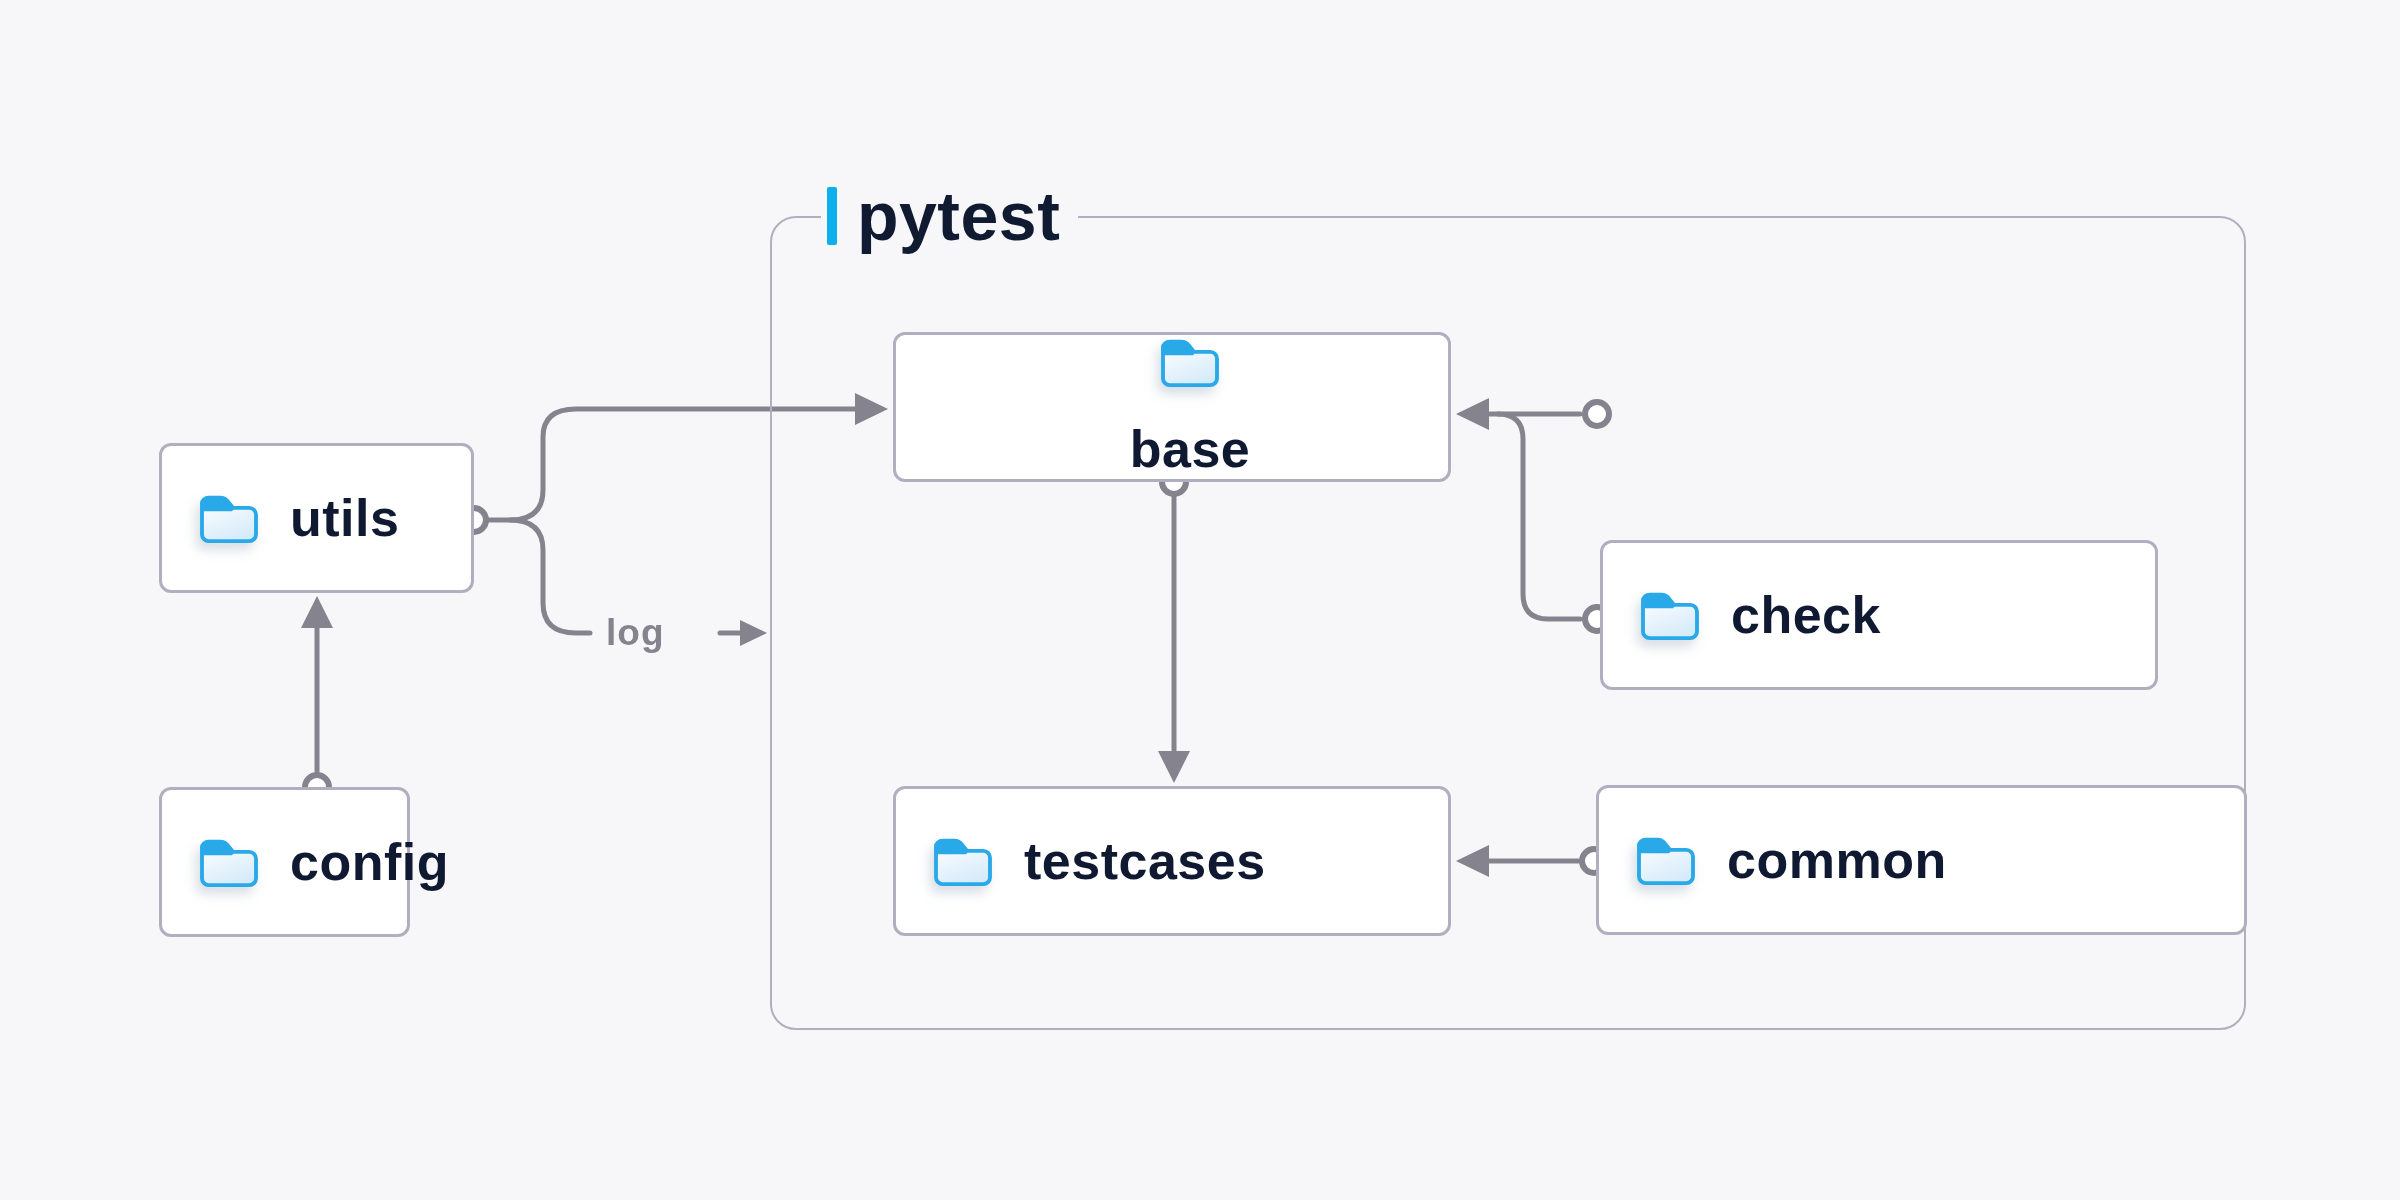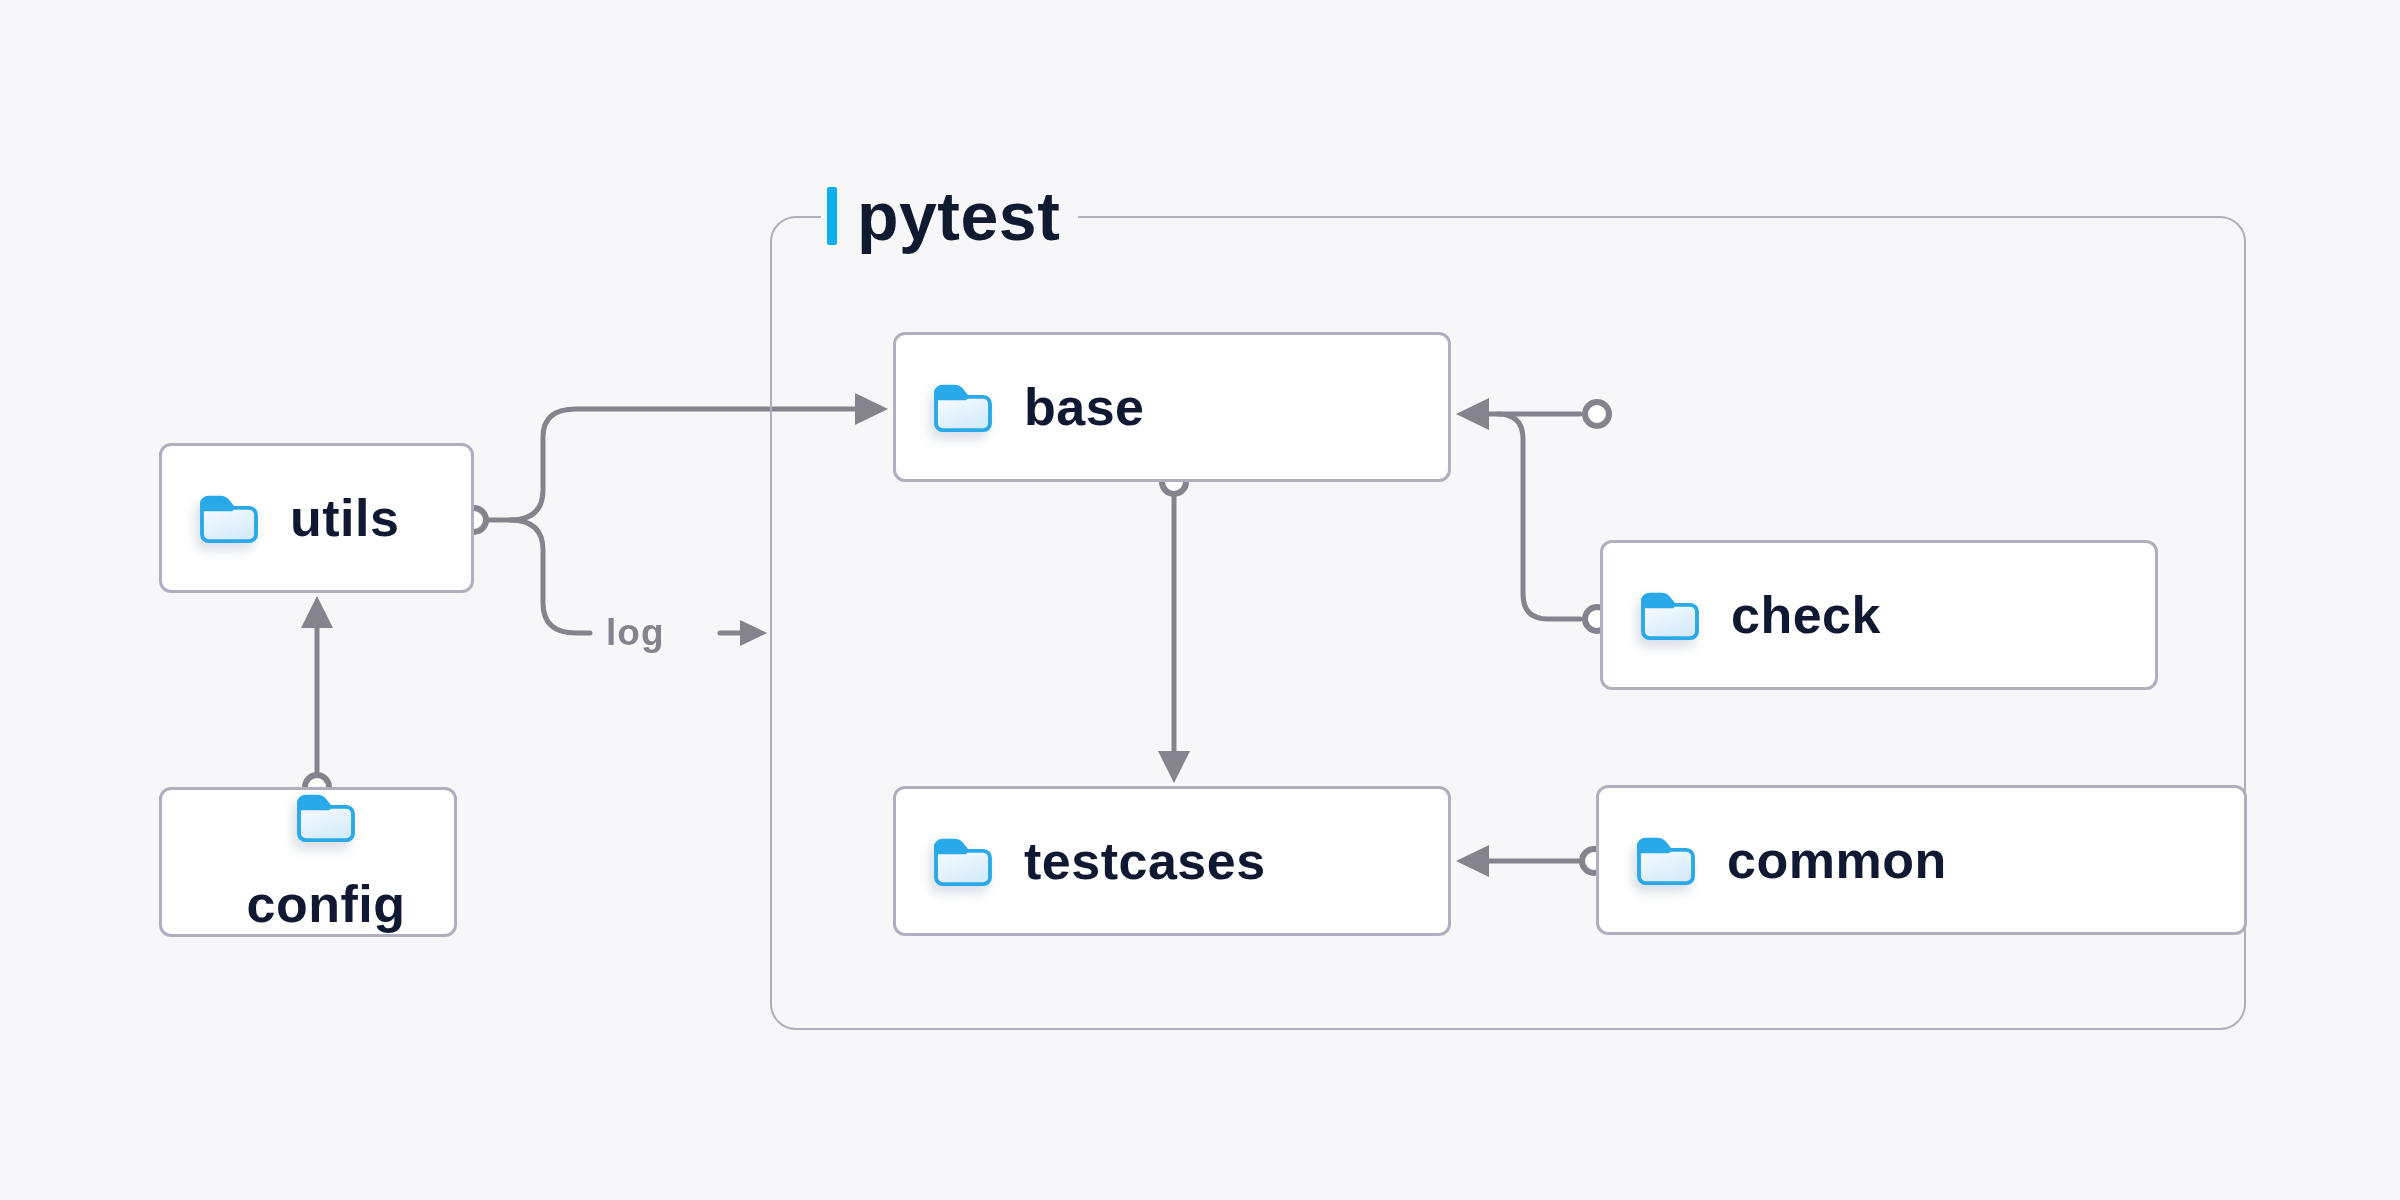--- a/index.html
+++ b/index.html
@@ -71,22 +71,22 @@
     font-weight: 600;
     color: #0F1A32;
     letter-spacing: 0.5px;
     white-space: nowrap;
   }
   .folder-svg {
     flex: 0 0 auto;
     filter: drop-shadow(-4px 7px 6px rgba(110, 135, 165, 0.28));
   }
   #node-utils     { left: 159px;  top: 443px;  width: 315px; }
-  #node-config    { left: 159px;  top: 787px;  width: 298px; flex-direction: column; }
-  #node-base      { left: 893px;  top: 332px;  width: 558px; }
+  #node-config    { left: 159px;  top: 787px;  width: 251px; }
+  #node-base      { left: 893px;  top: 332px;  width: 558px; flex-direction: column; }
   #node-pymilvus  { left: 1600px; top: 331px;  width: 558px; }
   #node-check     { left: 1600px; top: 540px;  width: 558px; }
   #node-testcases { left: 893px;  top: 786px;  width: 558px; }
   #node-common    { left: 1596px; top: 785px;  width: 651px; }
   
   #wires {
     position: absolute;
     left: 0; top: 0;
     width: 2400px;
     height: 1200px;

